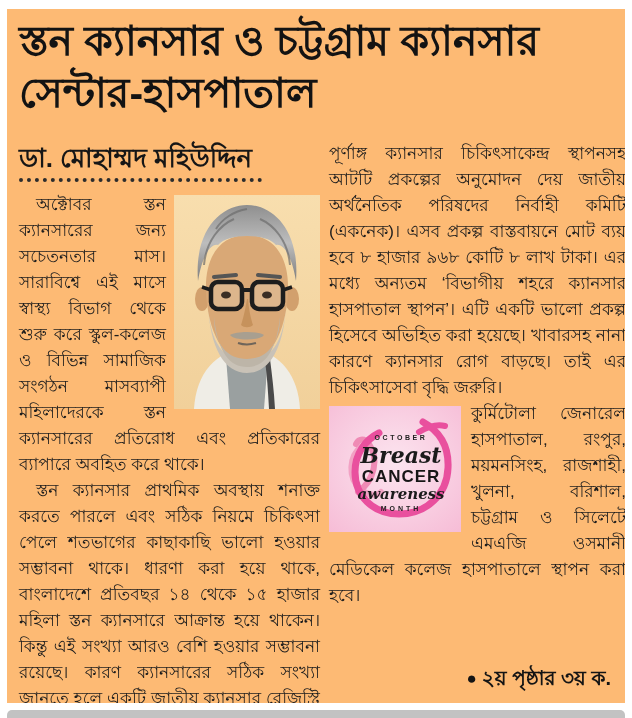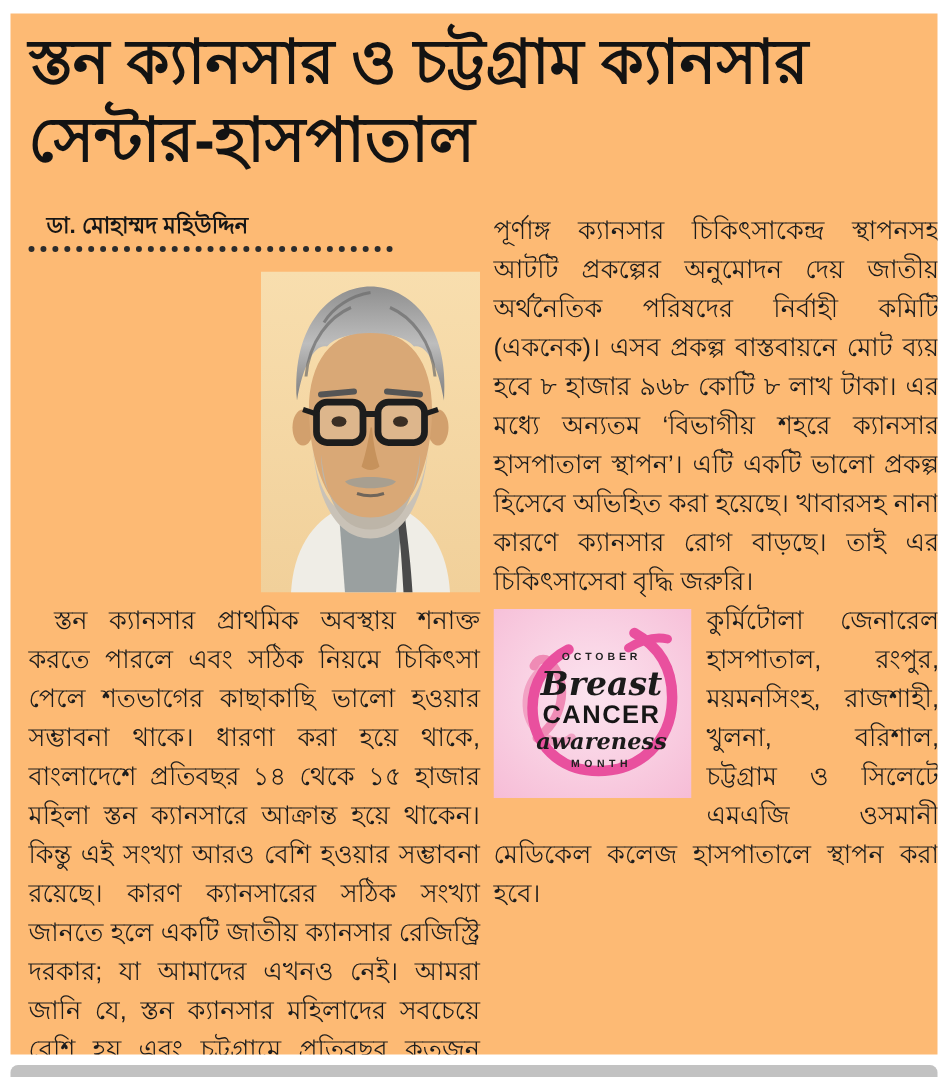--- a/index.html
+++ b/index.html
@@ -13,21 +13,21 @@
     background:#fdba74;overflow:hidden;
   }
   .headline{
     position:absolute;left:12px;top:6px;width:600px;
     font-size:41px;line-height:1.28;font-weight:700;color:#131313;
     letter-spacing:0;margin:0;
   }
   .col-left{position:absolute;left:12px;top:133px;width:301px;}
   .col-right{position:absolute;left:322px;top:132px;width:297px;}
   .byline{
-    font-size:15px;font-weight:700;color:#161616;margin:0 0 3px 12px;line-height:1.25;
+    font-size:26px;font-weight:700;color:#161616;margin:0 0 3px 0;line-height:1.25;
   }
   .dotline{
     width:243px;height:0;border-bottom:4px dotted #2c2c2c;margin:2px 0 10px 0;
   }
   p.body-text{
     margin:0;text-align:justify;font-size:17px;line-height:26px;color:#1d1d1d;
   }
   p.indent{text-indent:17px;}
   p.clear{clear:both;}
   .portrait{
@@ -87,20 +87,21 @@
       <path d="M37,95 L28,92 M109,95 L118,92" stroke="#1d1d1d" stroke-width="3.5"></path>
       <ellipse cx="52" cy="100" rx="5" ry="3.5" fill="#3a2e24"></ellipse>
       <ellipse cx="93" cy="100" rx="5" ry="3.5" fill="#3a2e24"></ellipse>
       <path d="M73,104 C71,116 69,124 67,130 C70,133 76,133 79,130 C77,124 75,116 74,104 Z" fill="#c6925c"></path>
       <path d="M34,110 C36,152 50,178 73,178 C96,178 110,152 112,110 C110,148 96,166 73,166 C50,166 36,148 34,110 Z" fill="#c9c2b7"></path>
       <path d="M40,122 C44,158 56,172 73,172 C90,172 102,158 106,122 C106,150 92,164 73,164 C54,164 40,150 40,122 Z" fill="#bdb5a8"></path>
       <path d="M56,140 C62,136 84,136 90,140 C86,146 60,146 56,140 Z" fill="#a89f90"></path>
       <path d="M64,148 C70,150 76,150 82,148" stroke="#6f655a" stroke-width="2" fill="none"></path>
     </svg>
 
+    <p class="body-text indent">অক্টোবর স্তন ক্যানসারের জন্য সচেতনতার মাস। সারাবিশ্বে এই মাসে স্বাস্থ্য বিভাগ থেকে শুরু করে স্কুল-কলেজ ও বিভিন্ন সামাজিক সংগঠন মাসব্যাপী মহিলাদেরকে স্তন ক্যানসারের প্রতিরোধ এবং প্রতিকারের ব্যাপারে অবহিত করে থাকে।</p>
     <p class="body-text indent clear">স্তন ক্যানসার প্রাথমিক অবস্থায় শনাক্ত করতে পারলে এবং সঠিক নিয়মে চিকিৎসা পেলে শতভাগের কাছাকাছি ভালো হওয়ার সম্ভাবনা থাকে। ধারণা করা হয়ে থাকে, বাংলাদেশে প্রতিবছর ১৪ থেকে ১৫ হাজার মহিলা স্তন ক্যানসারে আক্রান্ত হয়ে থাকেন। কিন্তু এই সংখ্যা আরও বেশি হওয়ার সম্ভাবনা রয়েছে। কারণ ক্যানসারের সঠিক সংখ্যা জানতে হলে একটি জাতীয় ক্যানসার রেজিস্ট্রি দরকার; যা আমাদের এখনও নেই। আমরা জানি যে, স্তন ক্যানসার মহিলাদের সবচেয়ে বেশি হয় এবং চট্টগ্রামে প্রতিবছর কতজন মহিলা স্তন ক্যানসারে আক্রান্ত হন তার সংখ্যাও আমাদের জানা নেই।</p>
 
   </div>
 
   <div class="col-right">
     <p class="body-text">পূর্ণাঙ্গ ক্যানসার চিকিৎসাকেন্দ্র স্থাপনসহ আটটি প্রকল্পের অনুমোদন দেয় জাতীয় অর্থনৈতিক পরিষদের নির্বাহী কমিটি (একনেক)। এসব প্রকল্প বাস্তবায়নে মোট ব্যয় হবে ৮ হাজার ৯৬৮ কোটি ৮ লাখ টাকা। এর মধ্যে অন্যতম ‘বিভাগীয় শহরে ক্যানসার হাসপাতাল স্থাপন’। এটি একটি ভালো প্রকল্প হিসেবে অভিহিত করা হয়েছে। খাবারসহ নানা কারণে ক্যানসার রোগ বাড়ছে। তাই এর চিকিৎসাসেবা বৃদ্ধি জরুরি।</p>
 
     <svg class="badge" viewBox="0 0 132 126" xmlns="http://www.w3.org/2000/svg" preserveAspectRatio="none" aria-hidden="true">
       <defs>
         <radialGradient id="bbg" cx="0.5" cy="0.45" r="0.75">
@@ -117,16 +118,19 @@
       <text class="script" x="72" y="57" text-anchor="middle" font-size="22" fill="#1b1b1b">Breast</text>
       <text x="72" y="76" text-anchor="middle" font-size="17" font-weight="700" letter-spacing="1" fill="#161616">CANCER</text>
       <text class="script" x="72" y="93" text-anchor="middle" font-size="15" fill="#1b1b1b">awareness</text>
       <text x="72" y="105" text-anchor="middle" font-size="7" font-weight="700" letter-spacing="3" fill="#222222">MONTH</text>
     </svg>
 
     <p class="body-text">কুর্মিটোলা জেনারেল হাসপাতাল, রংপুর, ময়মনসিংহ, রাজশাহী, খুলনা, বরিশাল, চট্টগ্রাম ও সিলেটে এমএজি ওসমানী মেডিকেল কলেজ হাসপাতালে স্থাপন করা হবে।</p>
 
   </div>
 
+  <div class="footer-note">
+    <span class="bullet">●</span><span>২য় পৃষ্ঠার ৩য় ক.</span>
+  </div>
 
 </div>
 
 <div class="next-clip-strip"></div>
 
 </body></html>

